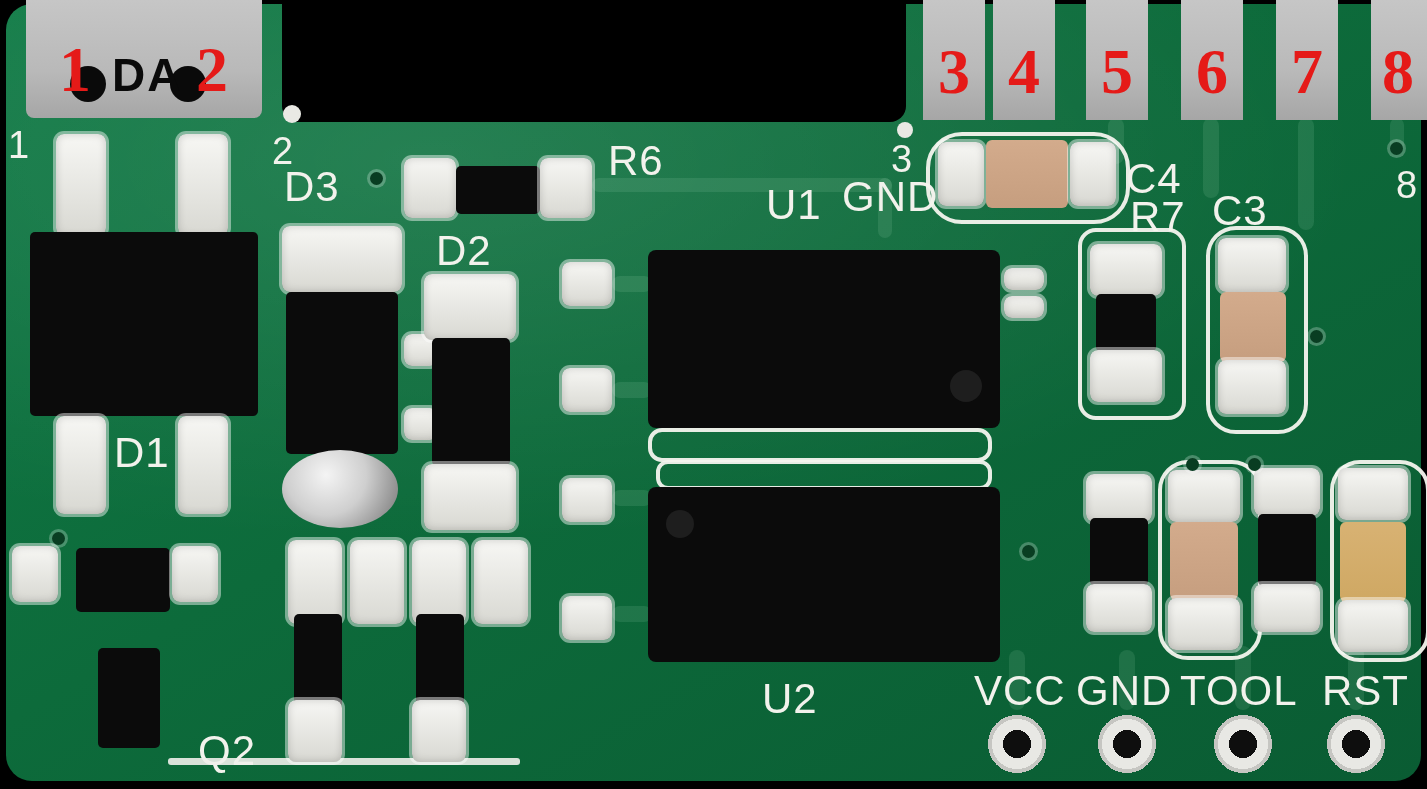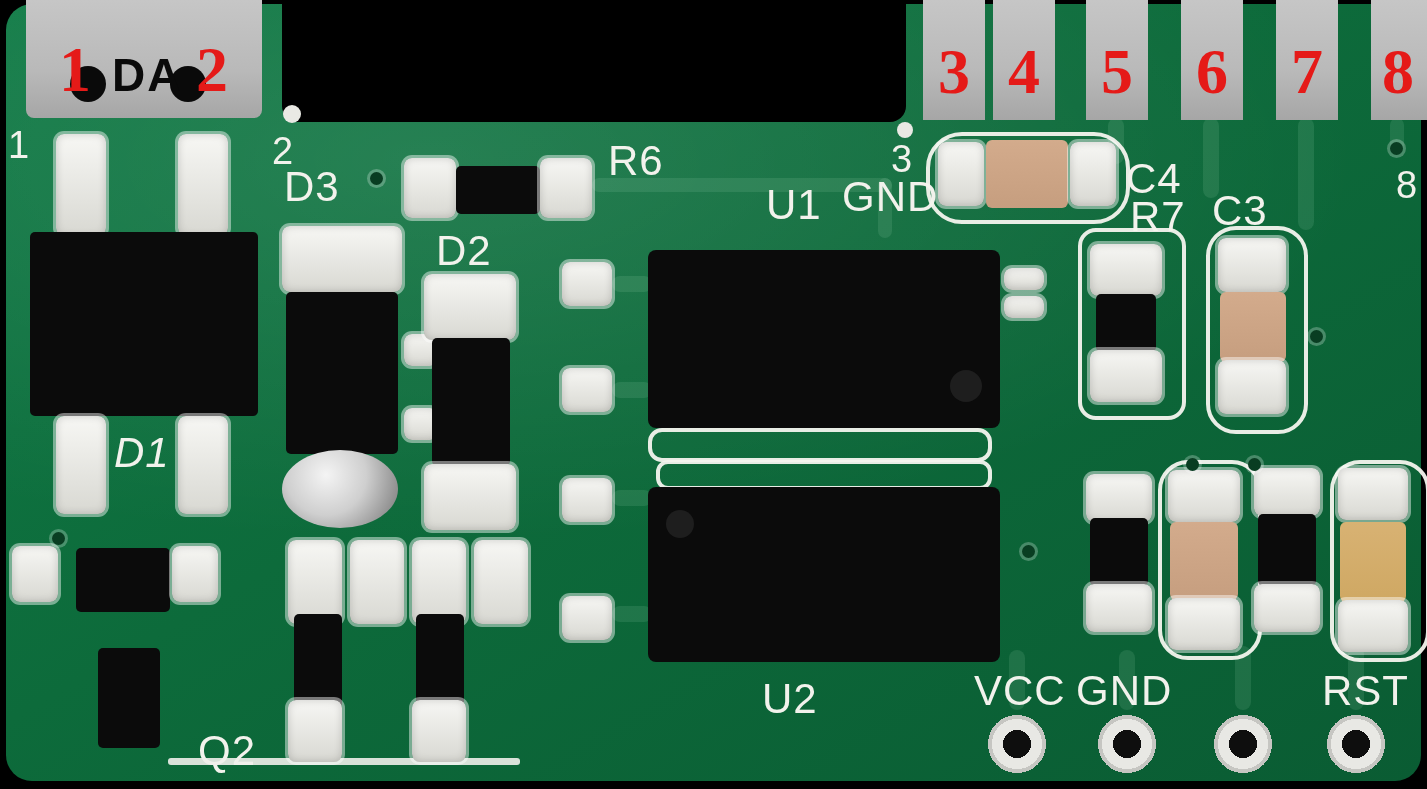--- a/index.html
+++ b/index.html
@@ -92,21 +92,21 @@
   <div class="snum" style="left:272px;top:132px;">2</div>
   <div class="wdot" style="left:897px;top:122px;width:16px;height:16px;"></div>
   <div class="snum" style="left:891px;top:140px;">3</div>
   <div class="snum" style="left:1396px;top:166px;">8</div>
 
   <div class="wpad" style="left:56px;top:134px;width:50px;height:102px;"></div>
   <div class="wpad" style="left:178px;top:134px;width:50px;height:102px;"></div>
   <div class="cbody" style="left:30px;top:232px;width:228px;height:184px;"></div>
   <div class="wpad" style="left:56px;top:416px;width:50px;height:98px;"></div>
   <div class="wpad" style="left:178px;top:416px;width:50px;height:98px;"></div>
-  <div class="slabel" style="left:114px;top:432px;font-style:italic;">D1</div>
+  <div class="slabel" style="left:114px;top:432px;">D1</div>
 
   <div class="wpad" style="left:12px;top:546px;width:46px;height:56px;"></div>
   <div class="cbody" style="left:76px;top:548px;width:94px;height:64px;"></div>
   <div class="wpad" style="left:172px;top:546px;width:46px;height:56px;"></div>
   <div class="cbody" style="left:98px;top:648px;width:62px;height:100px;"></div>
   <div class="slabel" style="left:198px;top:730px;">Q2</div>
   <div class="wline" style="left:168px;top:758px;width:352px;height:7px;"></div>
 
   <div class="slabel" style="left:284px;top:166px;">D3</div>
   <div class="wpad" style="left:282px;top:226px;width:120px;height:66px;"></div>
@@ -191,19 +191,20 @@
   <div class="via" style="left:370px;top:172px;"></div>
   <div class="via" style="left:52px;top:532px;"></div>
   <div class="via" style="left:1186px;top:458px;"></div>
   <div class="via" style="left:1248px;top:458px;"></div>
   <div class="via" style="left:1022px;top:545px;"></div>
   <div class="via" style="left:1390px;top:142px;"></div>
   <div class="via" style="left:1310px;top:330px;"></div>
 
   <div class="slabel" style="left:974px;top:670px;">VCC</div>
   <div class="slabel" style="left:1076px;top:670px;">GND</div>
+  <div class="slabel" style="left:1180px;top:670px;">TOOL</div>
   <div class="slabel" style="left:1322px;top:670px;">RST</div>
   <div class="ring" style="left:987px;top:714px;"></div>
   <div class="ring" style="left:1097px;top:714px;"></div>
   <div class="ring" style="left:1213px;top:714px;"></div>
   <div class="ring" style="left:1326px;top:714px;"></div>
 
 </div>
 
 </body></html>

